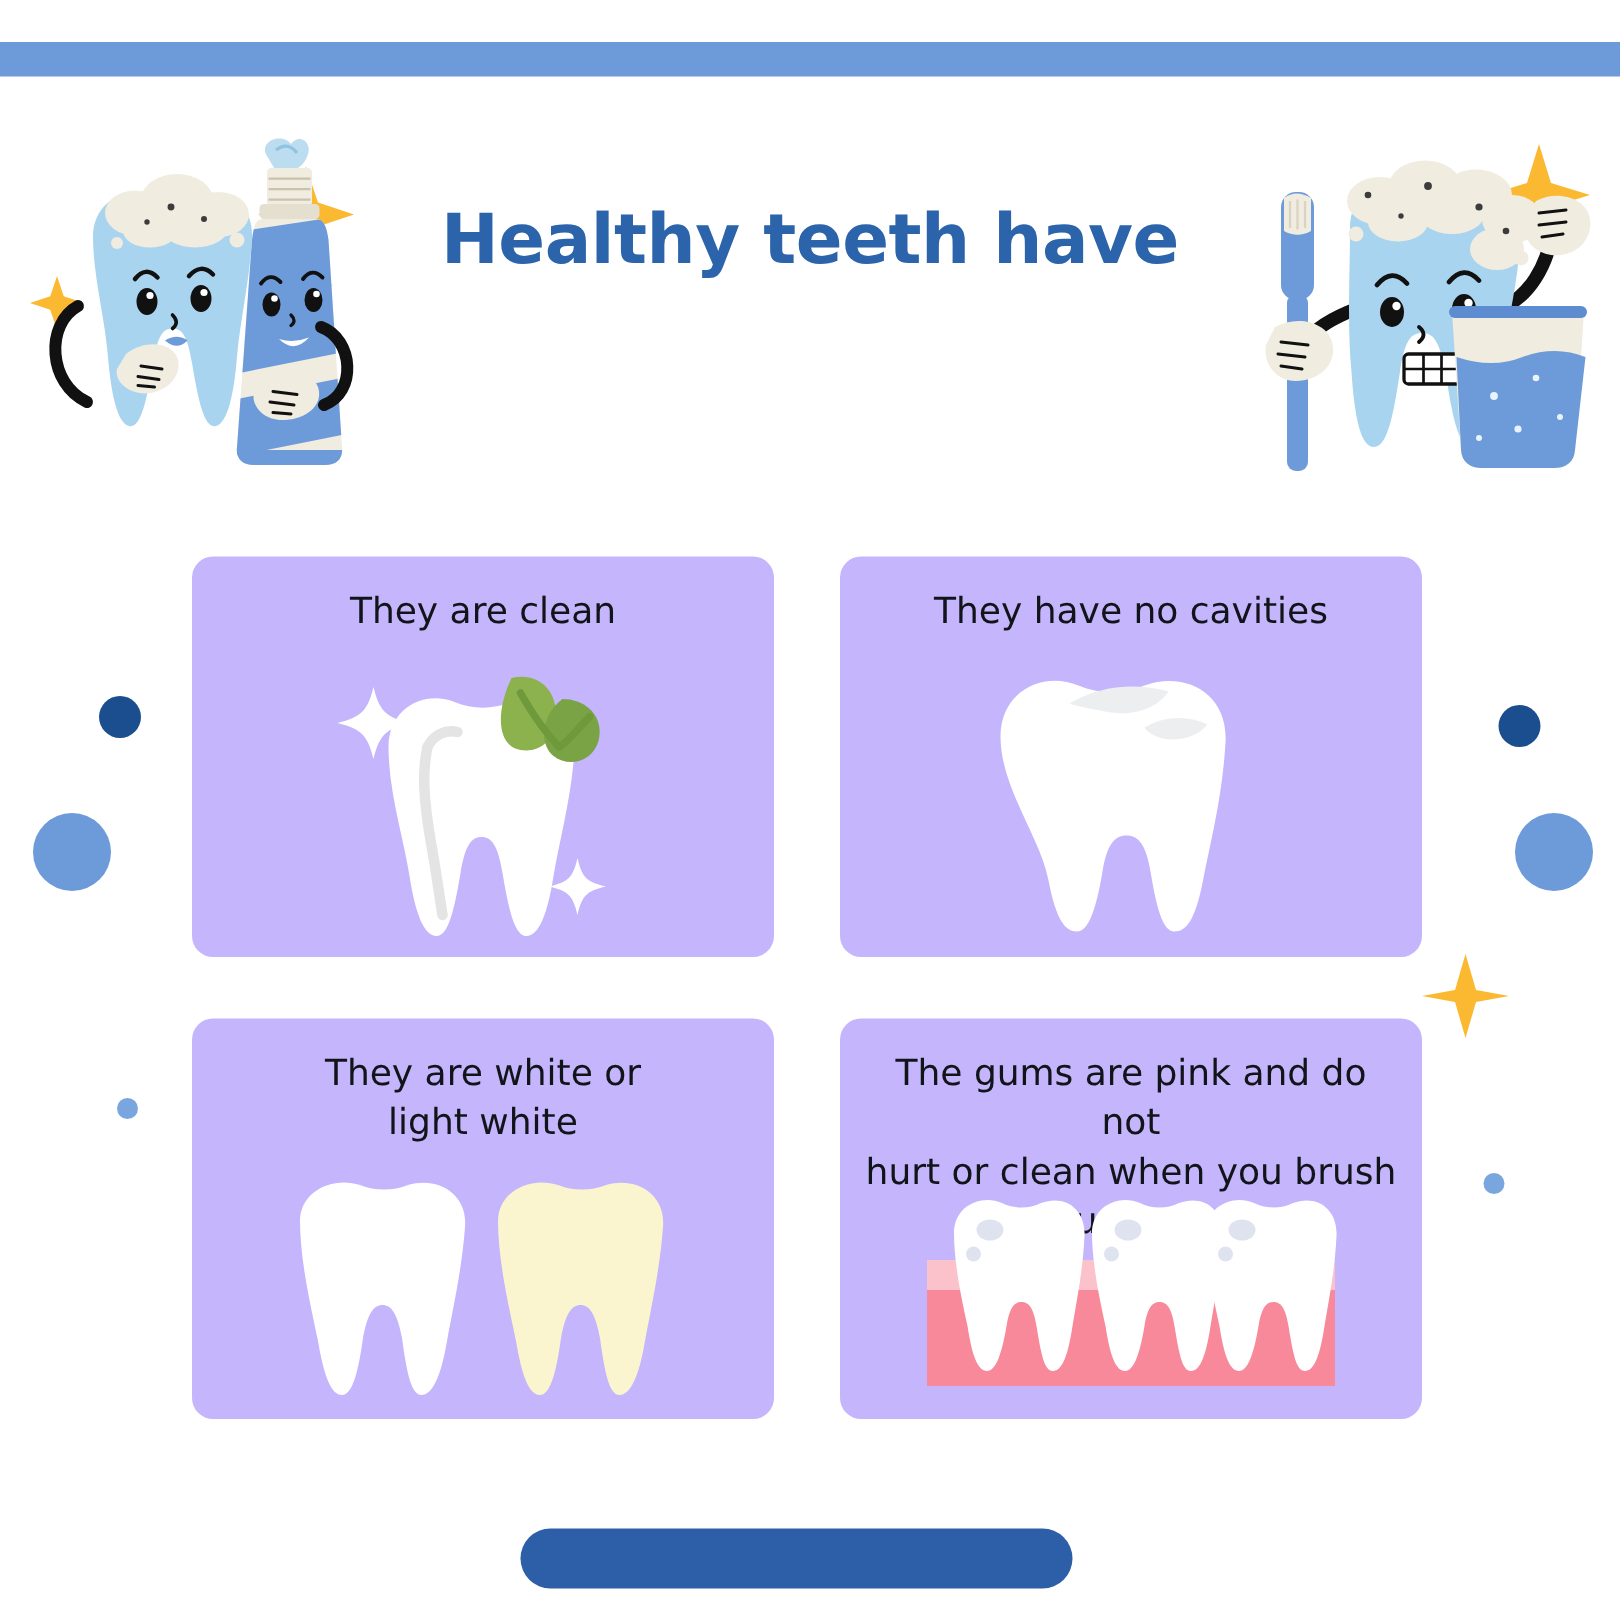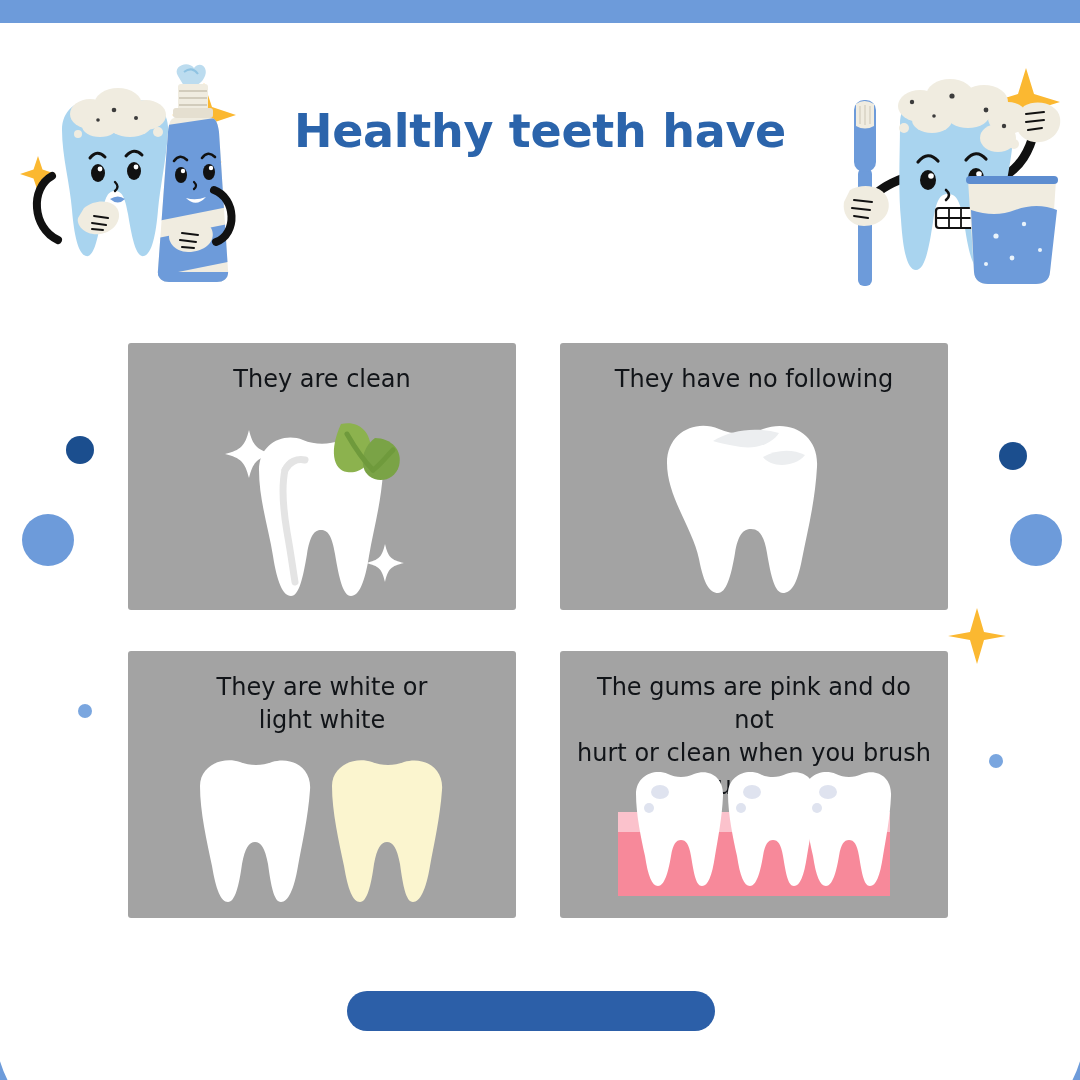--- a/index.html
+++ b/index.html
@@ -3,21 +3,21 @@
 <meta charset="utf-8">
 <style>
   html,body{margin:0;padding:0;}
   body{
     width:1080px;height:1080px;
     background:#ffffff;
     font-family:"DejaVu Sans", sans-serif;
     overflow:hidden;
     position:relative;
   }
-  .stage{position:absolute;inset:0;width:1080px;height:918px;}
+  .stage{position:absolute;inset:0;width:1080px;height:918px;margin-top:28px;}
 
   
   .top-bar{
     position:absolute;left:0;top:0;width:1080px;height:23px;
     background:#6d9bda;
   }
   .bottom-pill{
     position:absolute;left:347px;top:991px;width:368px;height:40px;
     background:#2c5fa8;border-radius:20px;
   }
@@ -57,22 +57,22 @@
   
   .grid{
     position:absolute;left:128px;top:343px;
     width:820px;height:575px;
     display:grid;
     grid-template-columns:388px 388px;
     grid-template-rows:267px 267px;
     column-gap:44px;row-gap:41px;
   }
   .card{
-    background:#a3a3a3;
-    border-radius:3px;
+    background:#c4b5fd;
+    border-radius:14px;
     position:relative;
     overflow:hidden;
     padding-left:14px;
   }
   .card-title{
     position:absolute;left:14px;right:14px;top:20px;
     text-align:center;
     color:#111418;
     font-size:24px;
     line-height:33px;
@@ -323,21 +323,21 @@
             <path d="M134 16 C150 12 164 22 164 42 C164 58 152 66 140 64 C126 62 122 42 134 16 Z" fill="#8cb24e"></path>
             <path d="M168 30 C184 30 196 42 192 58 C188 72 172 76 162 68 C152 60 154 40 168 30 Z" fill="#7aa346"></path>
             <path d="M140 26 C148 40 156 52 166 62" stroke="#6f9a3c" stroke-width="5" fill="none" stroke-linecap="round"></path>
             <path d="M186 42 C178 50 172 58 166 62" stroke="#6f9a3c" stroke-width="5" fill="none" stroke-linecap="round"></path>
           </g>
         </svg>
       </div>
     </div>
 
     <div class="card">
-      <div class="card-title">They have no following</div>
+      <div class="card-title">They have no cavities</div>
       <div class="card-art art2">
         <svg width="210" height="190" viewBox="0 0 210 190">
           <path d="M18 58 C18 28 46 14 70 24 C84 30 100 30 114 24 C142 14 170 30 168 62 C166 98 158 128 153 154 C148 180 142 188 134 188 C126 188 122 172 118 148 C115 130 110 124 102 124 C94 124 89 130 86 148 C82 172 77 188 69 188 C61 188 55 180 50 154 C44 124 18 92 18 58 Z" fill="#ffffff"></path>
 
           <g fill="#eceef0">
             <path d="M64 36 C84 24 108 22 130 28 C122 40 106 44 92 42 C80 40 70 38 64 36 Z"></path>
             <path d="M114 52 C128 44 144 44 156 50 C148 60 132 62 122 58 C118 56 115 54 114 52 Z"></path>
           </g>
         </svg>
       </div>

